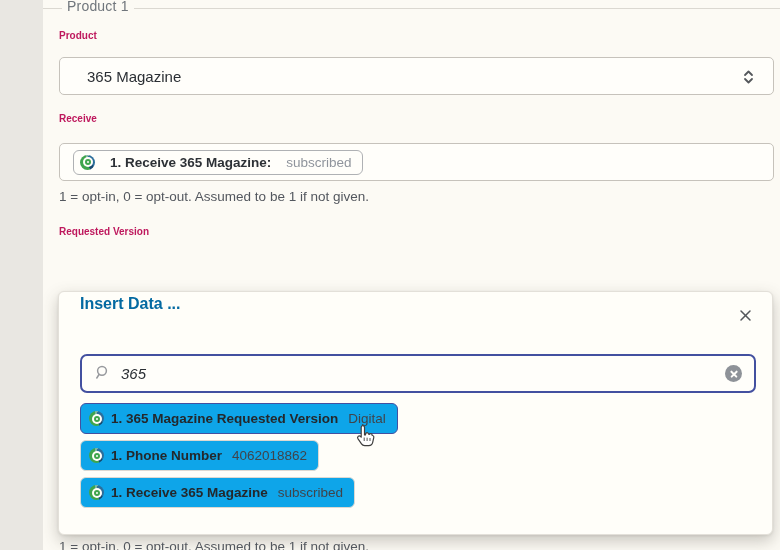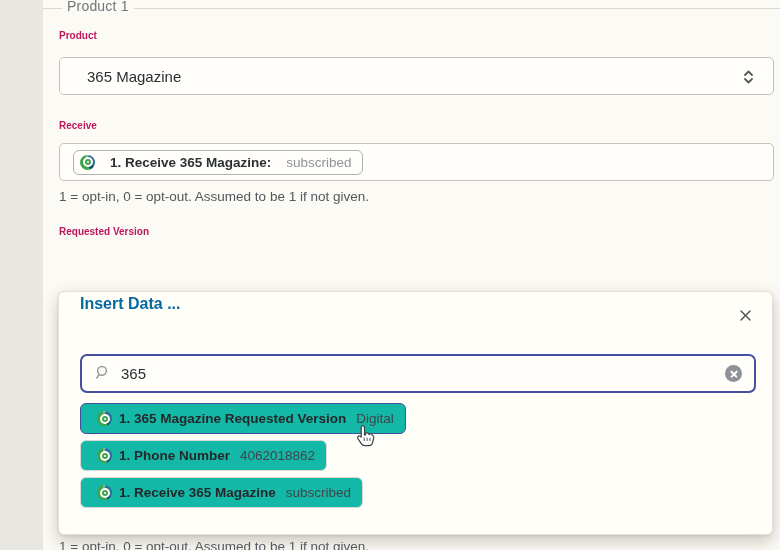--- a/index.html
+++ b/index.html
@@ -56,35 +56,35 @@
     background:#FFFEF9; border:1px solid #E3E0D9; border-radius:6px;
     box-shadow:0 6px 16px rgba(70,65,55,.28), 0 1px 3px rgba(0,0,0,.08);
   }
   .modal-title { position:absolute; left:21px; top:3px; font-size:16px; font-weight:700; color:#0369a1; }
   .close-btn { position:absolute; right:18px; top:14px; width:18px; height:18px; cursor:pointer;
     display:flex; align-items:center; justify-content:center; }
 
   .search-box {
     position:absolute; left:21px; top:62px; width:676px; height:39px;
     border:2px solid #4350A0; border-radius:7px; background:#FFFEFA;
-    display:flex; align-items:center; padding:0 12px; font-size:15px; color:#2A2E33;
+    display:flex; align-items:center; padding:0 12px; font-size:15px; color:#2A2E33;font-style:italic;
   }
   .search-box .mag { margin-right:10px; flex:0 0 auto; }
   .clear-btn { margin-left:auto; width:17px; height:17px; border-radius:50%;
     background:#8E9298; position:relative; cursor:pointer; flex:0 0 auto; }
   .clear-btn::before, .clear-btn::after { content:""; position:absolute; left:50%; top:50%;
     width:9px; height:1.6px; background:#FFFEFA; border-radius:1px; }
   .clear-btn::before { transform:translate(-50%,-50%) rotate(45deg); }
   .clear-btn::after  { transform:translate(-50%,-50%) rotate(-45deg); }
 
   .options { position:absolute; left:21px; top:111px; display:flex; flex-direction:column;
     gap:6px; align-items:flex-start; }
   .option {
     display:inline-flex; align-items:center; gap:7px; height:31px;
-    padding:0 11px 0 16px; border-radius:6px; background:#14b8a6;
+    padding:0 11px 0 8px; border-radius:6px; background:#0ea5e9;
     border:1px solid #DDD9D2; font-size:13.5px; cursor:pointer; white-space:nowrap;
   }
   .option b { font-weight:700; color:#24282C; }
   .option .val { color:#40444B; margin-left:3px; }
   .option.selected { border:1.5px solid #4350A0; }
 
   .cursor { position:absolute; left:312px; top:424px; z-index:50; pointer-events:none; }
 
   .footer-help { position:absolute; left:16px; top:539px; font-size:13.5px; color:#53575E; white-space:nowrap; }
 </style>
@@ -101,21 +101,21 @@
   <div class="field-box" style="top:57px;">
     <span>365 Magazine</span>
     <span class="select-chevron">
       <svg width="13" height="18" viewBox="0 0 13 18">
         <path d="M3 7 L6.5 3.5 L10 7" fill="none" stroke="#55585C" stroke-width="1.8" stroke-linecap="round" stroke-linejoin="round"></path>
         <path d="M3 11 L6.5 14.5 L10 11" fill="none" stroke="#55585C" stroke-width="1.8" stroke-linecap="round" stroke-linejoin="round"></path>
       </svg>
     </span>
   </div>
 
-  <div class="label" style="left:16px; top:120px;">Receive</div>
+  <div class="label" style="left:16px; top:113px;">Receive</div>
   <div class="field-box" style="top:143px; padding:0 13px;">
     <span class="token">
       <span class="app-icon"></span>
       <b>1. Receive 365 Magazine:</b>
       <span class="val">subscribed</span>
     </span>
   </div>
   <div class="help" style="top:189px;">1 = opt-in, 0 = opt-out. Assumed to be 1 if not given.</div>
 
   <div class="label" style="left:16px; top:226px;">Requested Version</div>

